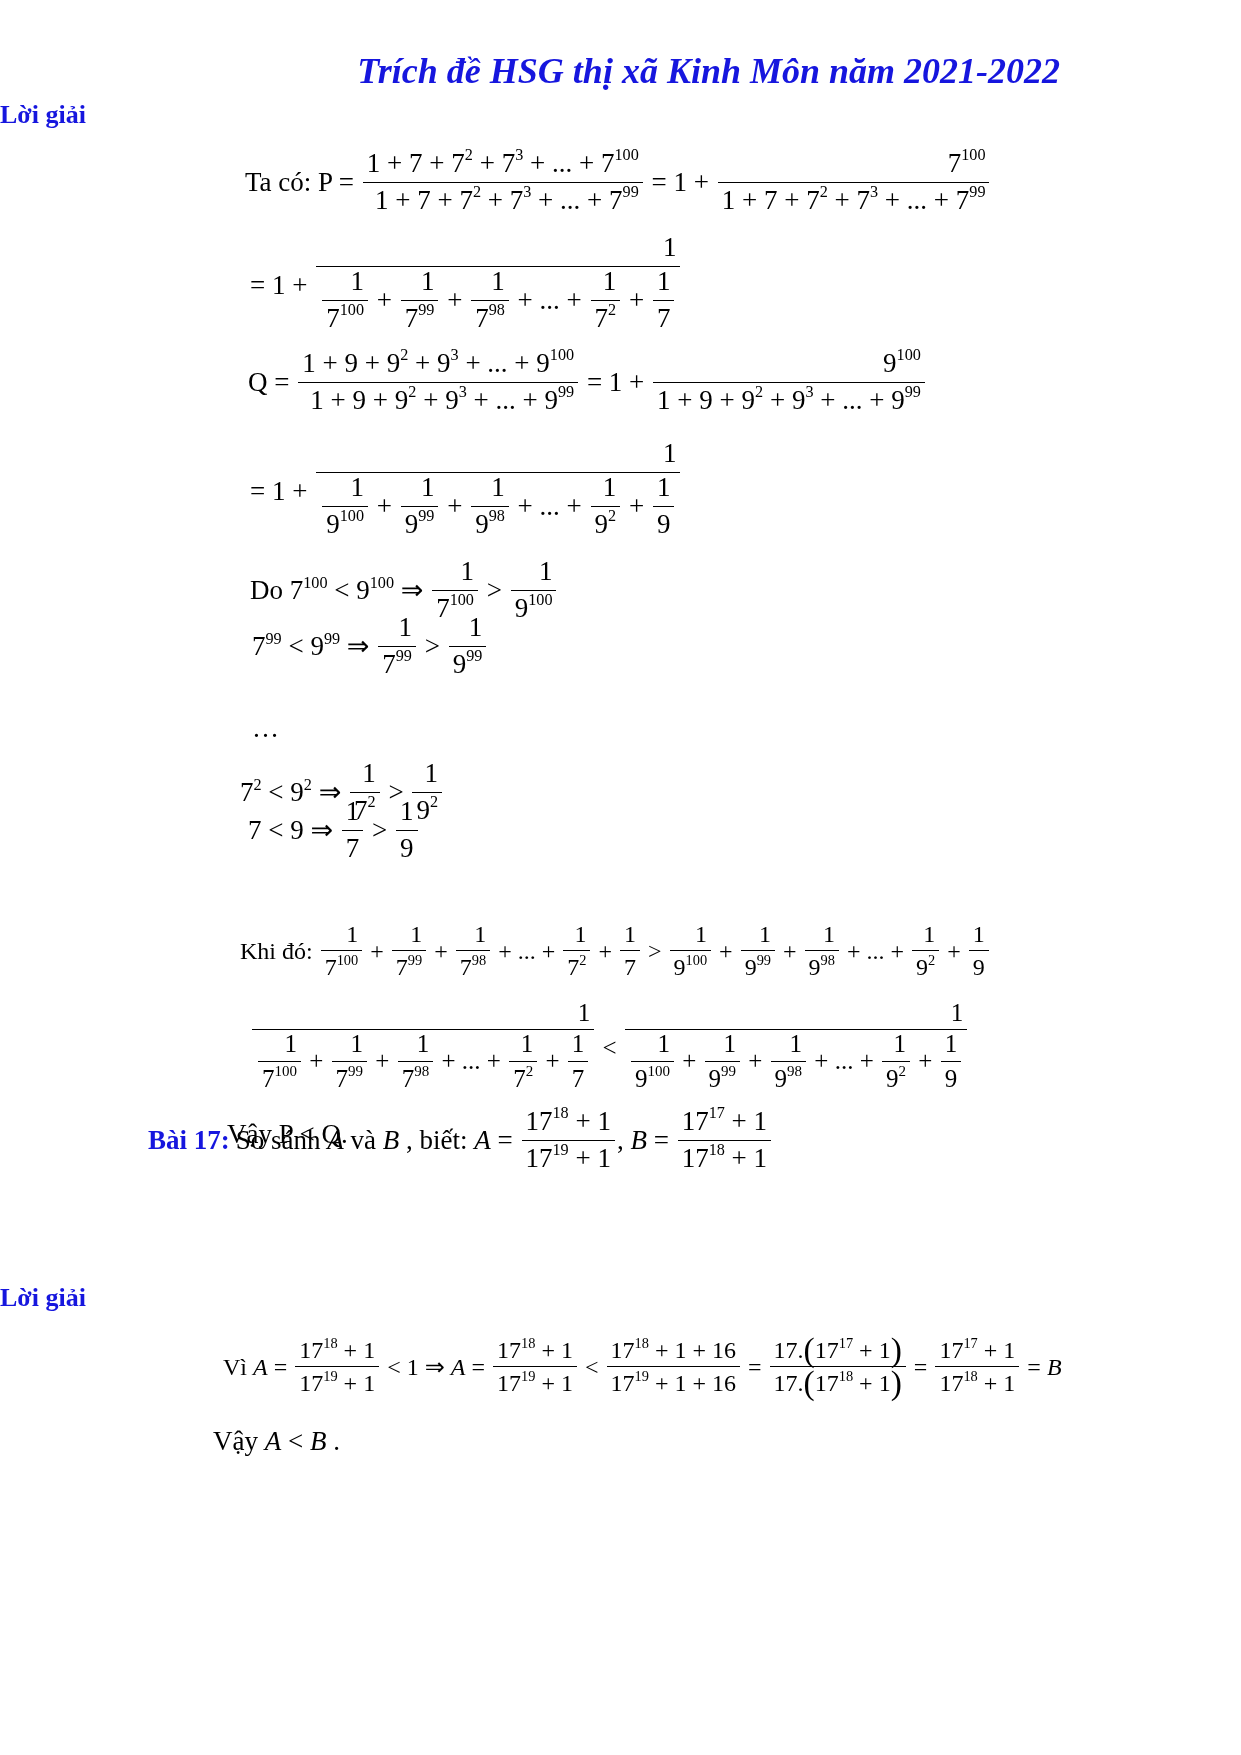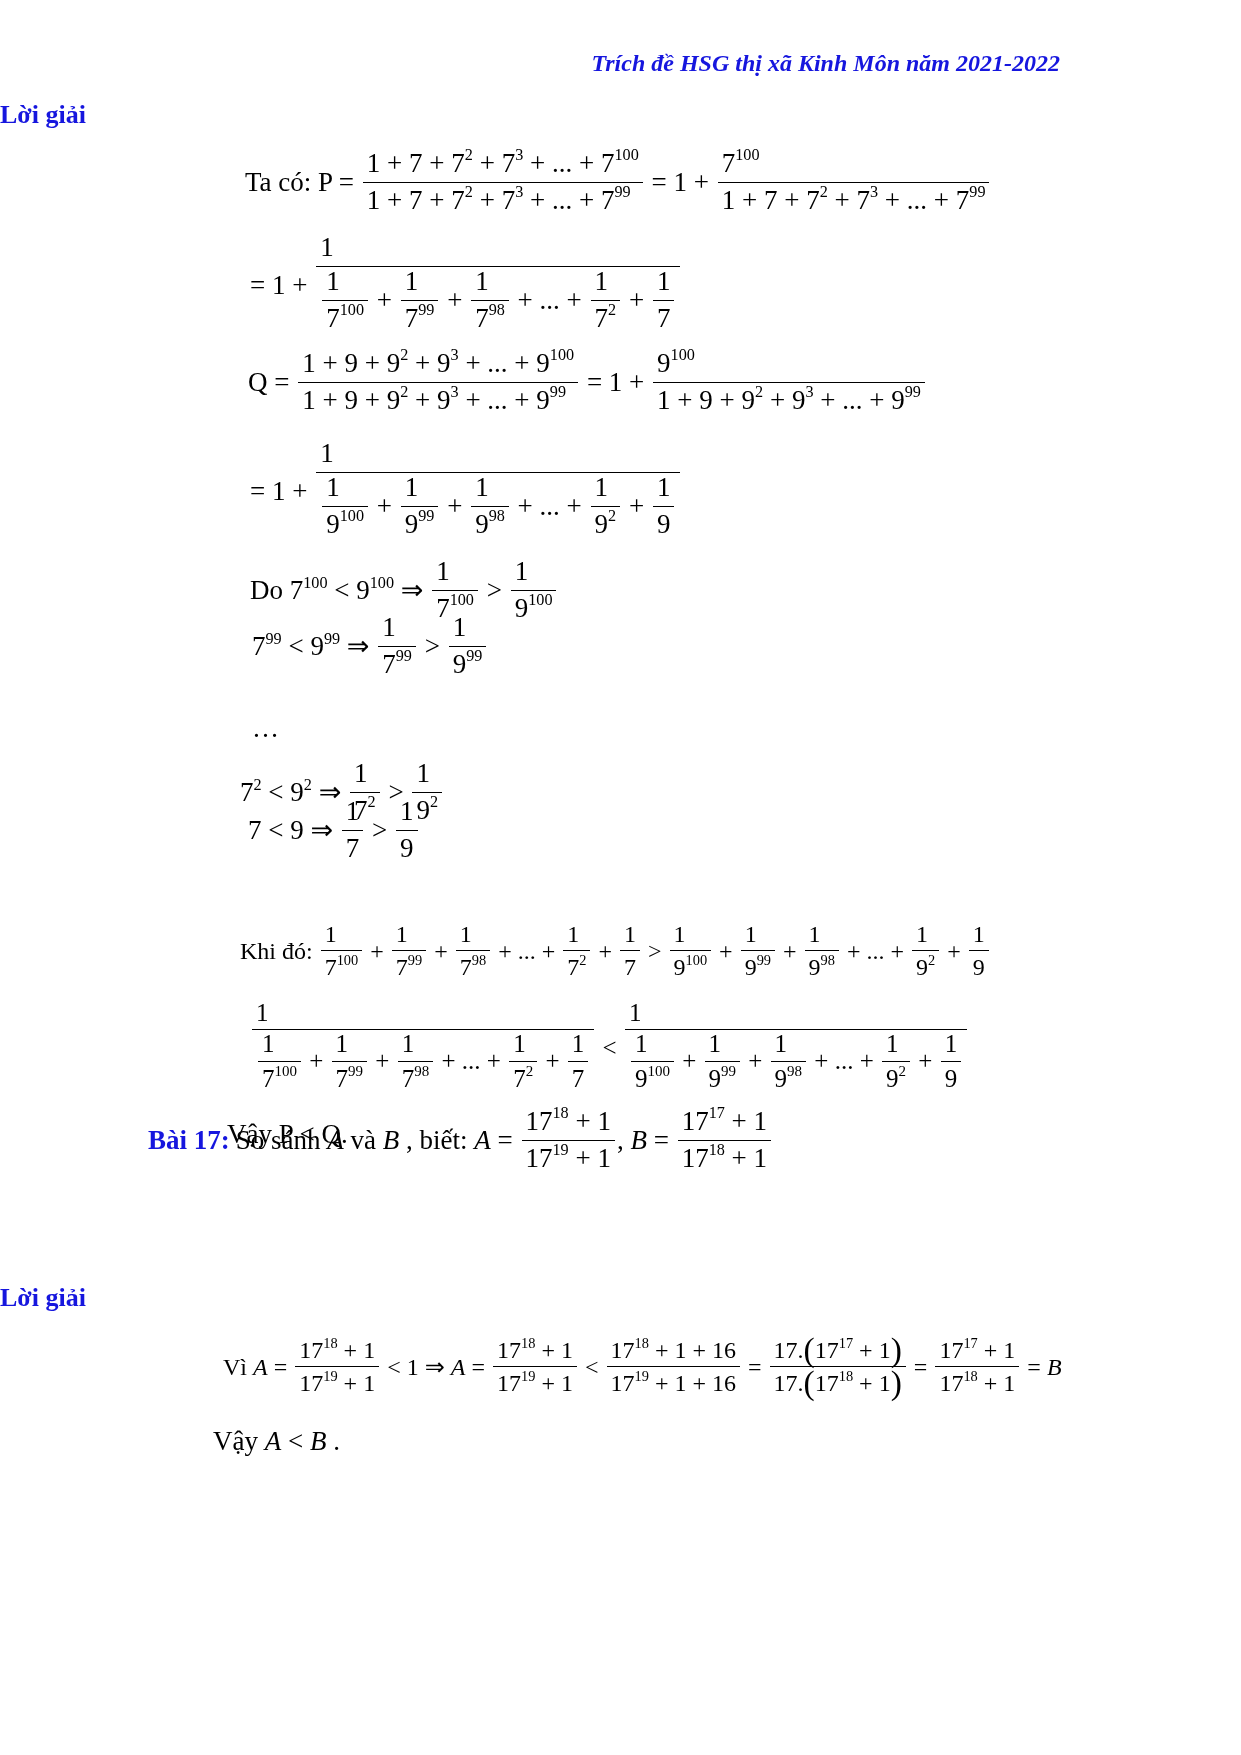--- a/index.html
+++ b/index.html
@@ -5,34 +5,34 @@
   html,body { margin:0; padding:0; background:#ffffff; }
   .page {
     position:relative; width:1241px; height:1755px; margin:0 auto;
     background:#ffffff; color:#000;
     font-family:"Liberation Serif", serif;
     overflow:hidden;
   }
   .header-quote {
     position:absolute; right:181px;
     color:var(--blue); font-weight:bold; font-style:italic;
-    font-size:24px; white-space:nowrap;
+    font-size:36px; white-space:nowrap;
   }
   .solution-label {
     position:absolute; left:0; width:100%; text-align:left;
     color:var(--blue); font-weight:bold; font-size:26px;
   }
   .math-line {
     position:absolute; font-size:27px; line-height:1.25; white-space:nowrap;
   }
   .math-line.sm { font-size:24px; }
   .math-line.md { font-size:25px; }
   .problem-label { color:var(--blue); font-weight:bold; margin-right:6px; }
   .frac {
-    display:inline-block; vertical-align:middle; text-align:left;
+    display:inline-block; vertical-align:middle; text-align:right;
     margin:0 2px; transform:translateY(-3px);
   }
   .frac .num { display:block; border-bottom:1.6px solid #000; padding:0 4px 1px; }
   .frac .den { display:block; padding:1px 4px 0; }
   sup { font-size:0.6em; line-height:0; position:relative; top:-0.1em; }
   .bigp { font-size:1.4em; line-height:0; vertical-align:-0.1em; }
   i { font-family:"Liberation Serif", serif; }
 </style>
 </head>
 <body>

